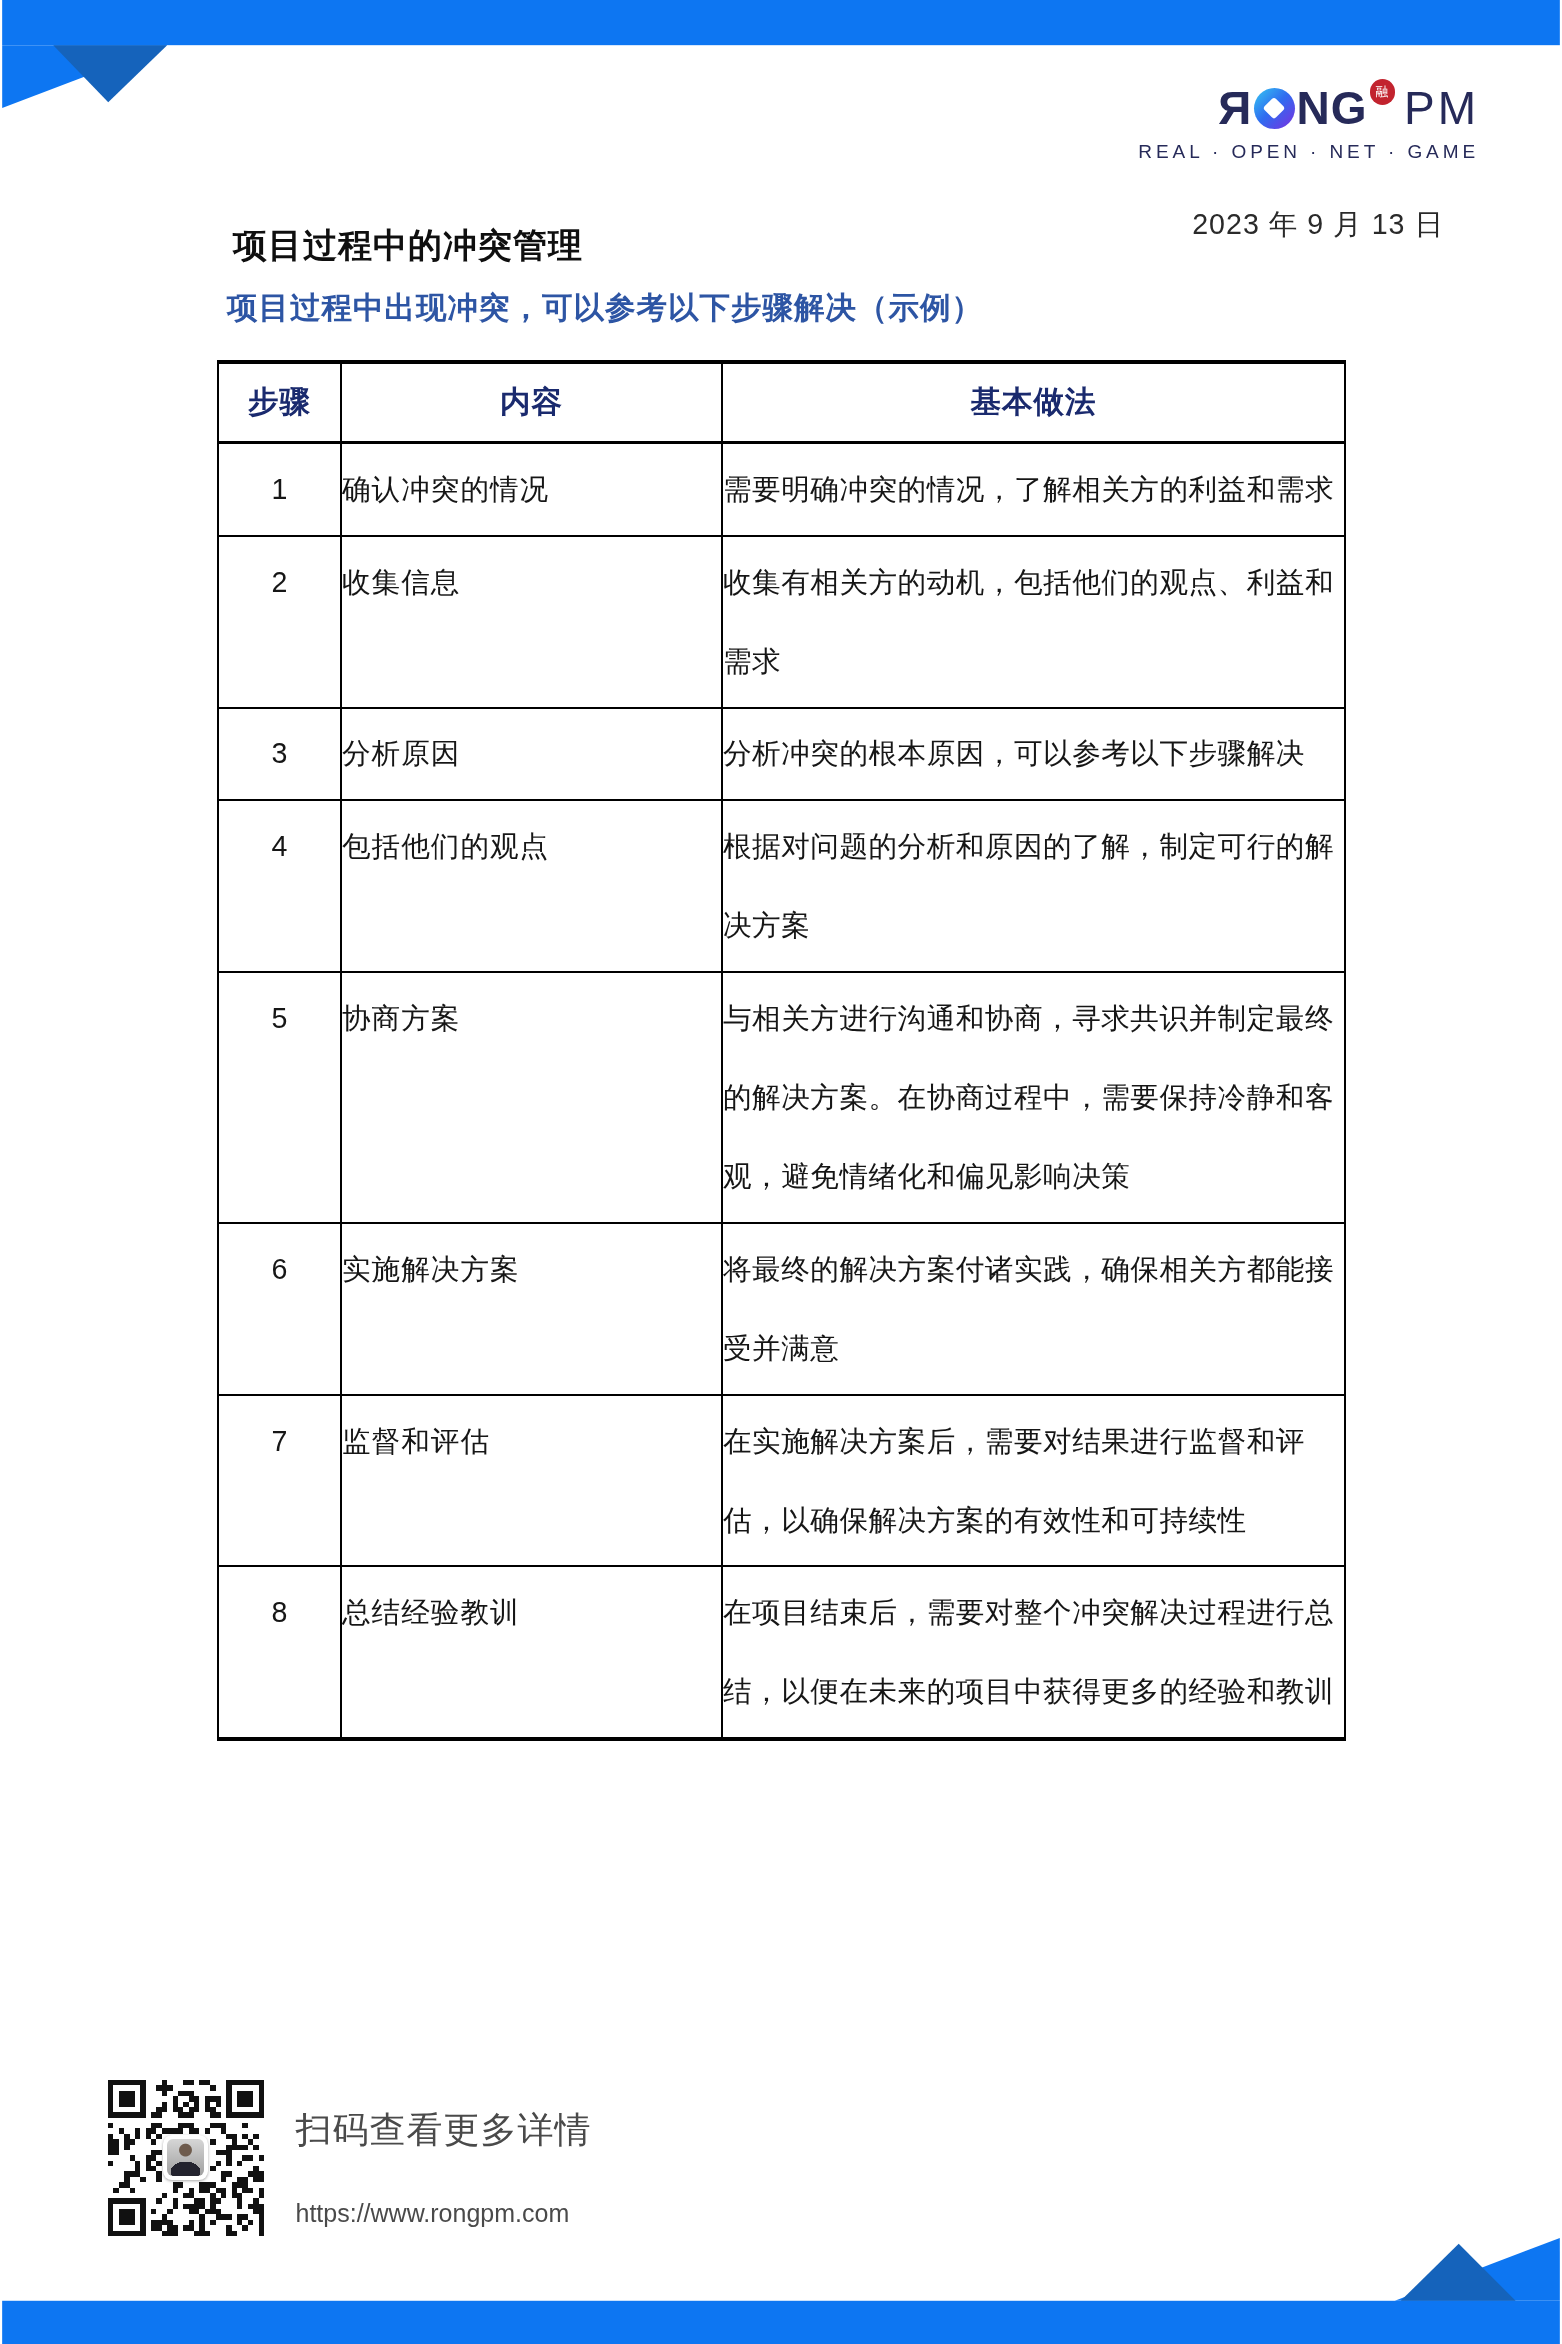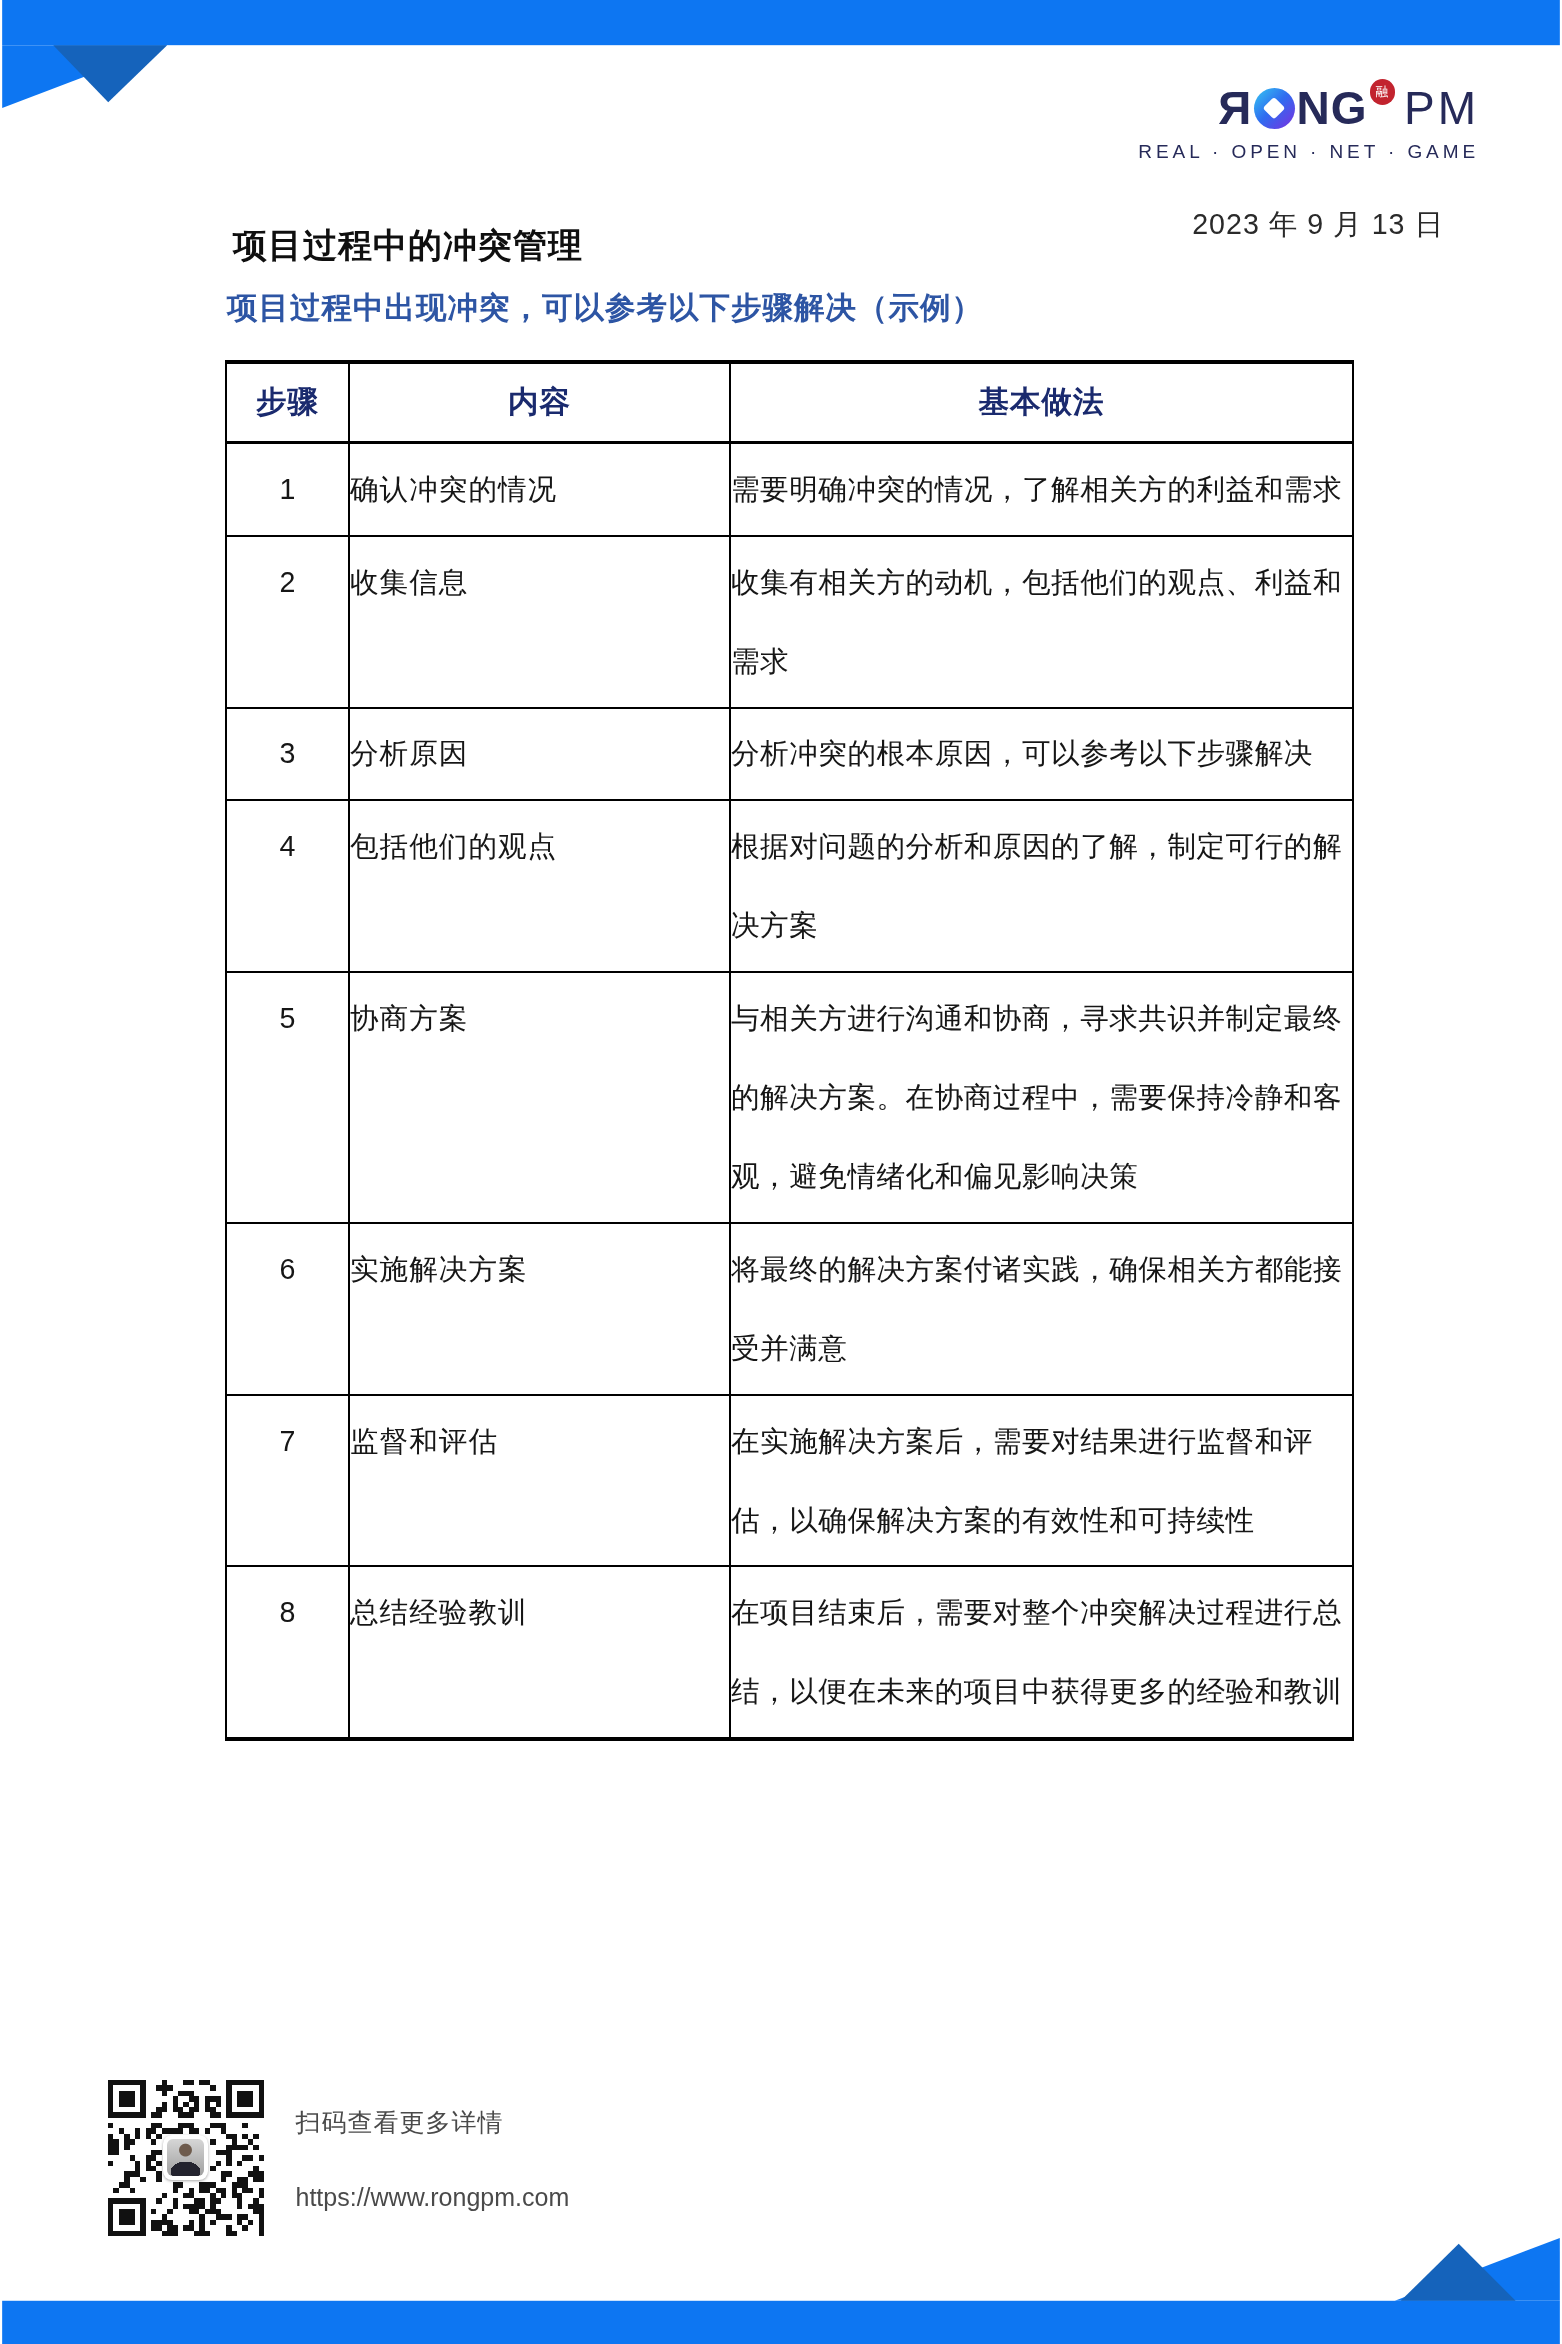--- a/index.html
+++ b/index.html
@@ -50,21 +50,21 @@
   .doc-date{
     position:absolute;top:205px;right:118px;
     font-size:28.6px;color:#2a2a2a;letter-spacing:1px;
   }
   .doc-subtitle{
     position:absolute;left:227px;top:288px;
     font-size:30.5px;font-weight:700;color:#2d55a4;letter-spacing:1px;
   }
   
   table.steps{
-    position:absolute;left:225px;top:360px;
+    position:absolute;left:217px;top:360px;
     width:1127px;border-collapse:collapse;table-layout:fixed;
     background:#fff;
   }
   table.steps th,table.steps td{border:2px solid #000;}
   table.steps thead th{
     border-top:4.9px solid #000;border-bottom:3px solid #000;
     height:75px;vertical-align:middle;text-align:center;
     color:#1a2a6e;font-size:30.5px;font-weight:700;letter-spacing:1px;
   }
   table.steps td{
@@ -84,21 +84,21 @@
     background:#ffffff;border-radius:8.9px;box-shadow:0 1px 3px rgba(0,0,0,.35);
   }
   .qr-avatar .avatar-img{
     position:absolute;inset:3.9px;border-radius:5.9px;
     background:
       radial-gradient(circle at 50% 30%, #6e5b4d 0 5.9px, rgba(0,0,0,0) 6.9px),
       radial-gradient(ellipse 14.8px 9.9px at 50% 88%, #23232e 0 100%, rgba(0,0,0,0) 101%),
       linear-gradient(#d6d6d6,#9f9f9f);
   }
   .footer-texts{padding-top:25.6px;}
-  .qr-caption{font-size:25px;color:#4a4a4a;letter-spacing:1px;}
+  .qr-caption{font-size:36px;color:#4a4a4a;letter-spacing:1px;}
   .footer-url{display:block;margin-top:44px;font-size:25px;color:#4a4a4a;text-decoration:none;}
 </style>
 </head>
 <body>
 
 <div id="page">
 
   <svg class="deco deco-top" width="1562" height="110" viewBox="0 0 1586 112">
     <rect x="0" y="0" width="1586" height="46" fill="#0d76f2"></rect>
     <polygon points="0,46 168,46 0,110" fill="#0d76f2"></polygon>

